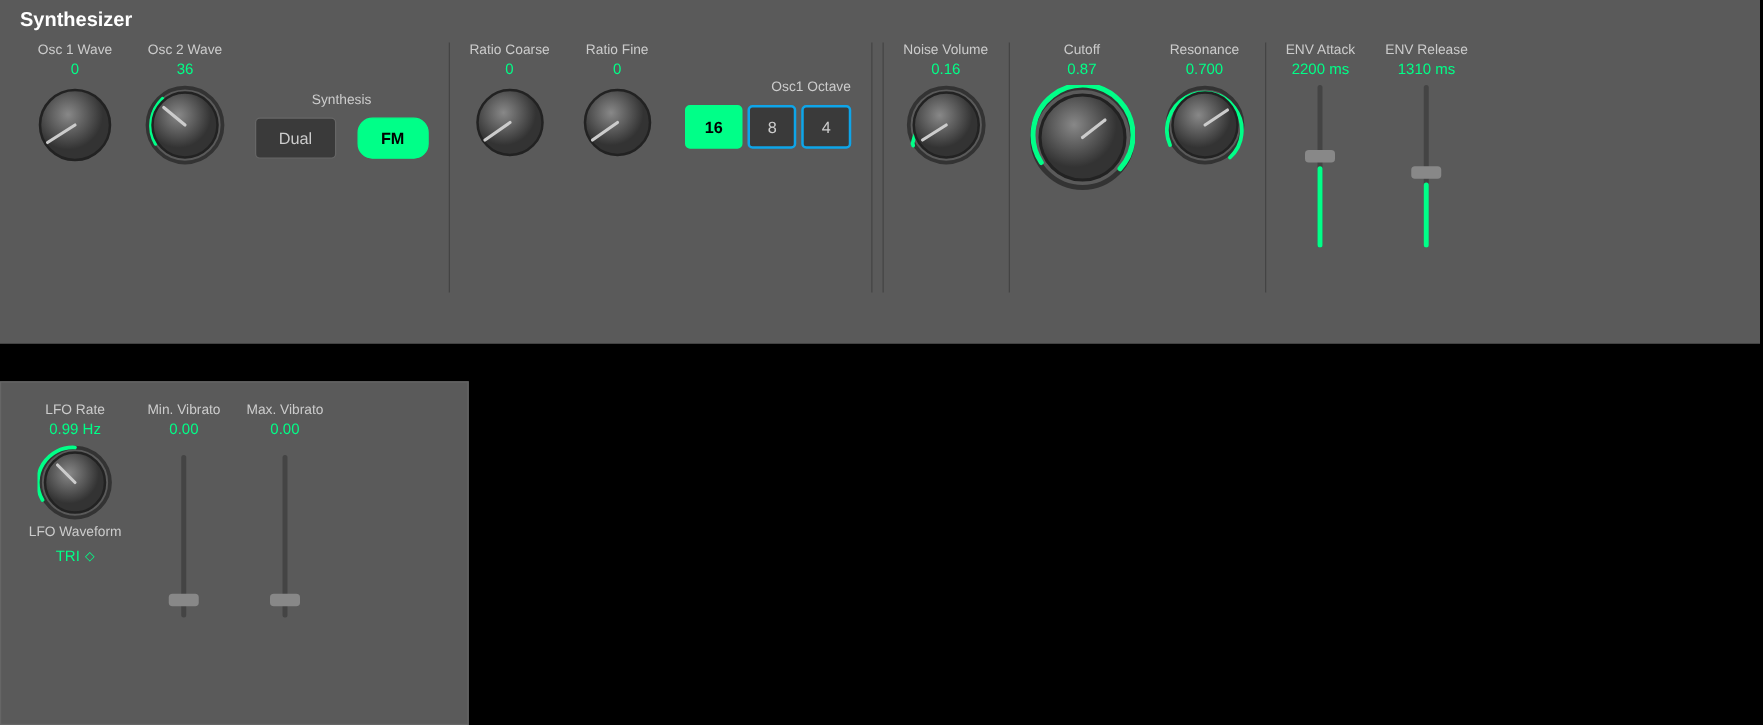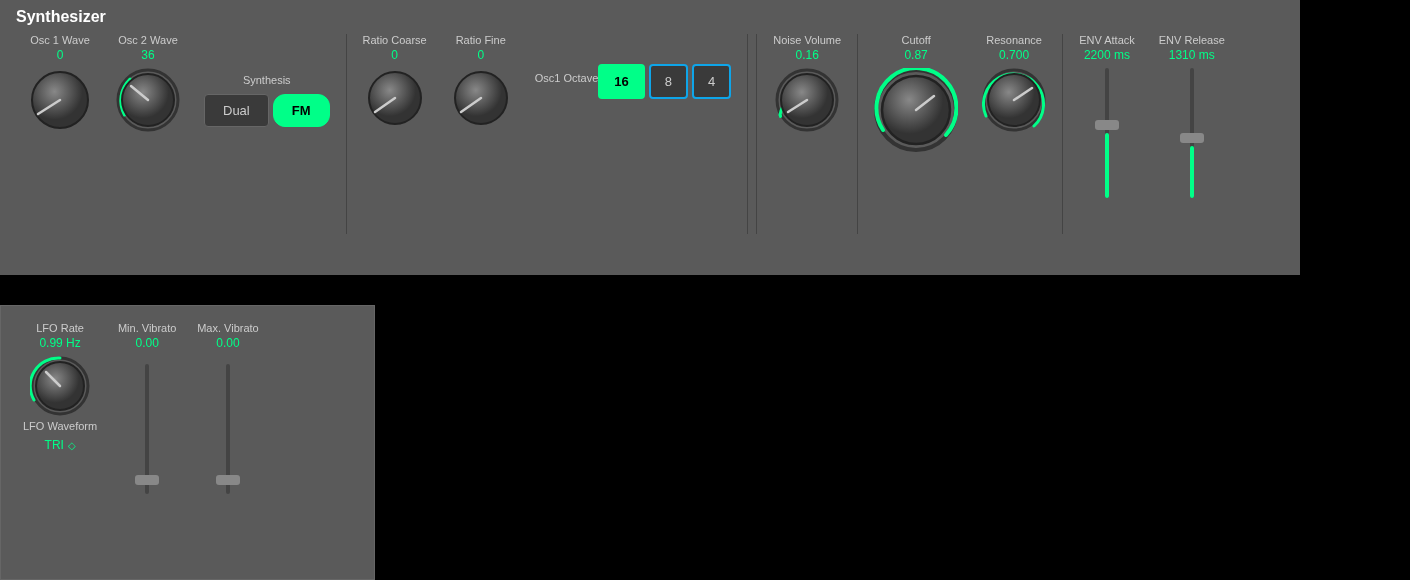--- a/index.html
+++ b/index.html
@@ -6,21 +6,21 @@
     body {
       background: #000;
       font-family: -apple-system, BlinkMacSystemFont, 'Helvetica Neue', Arial, sans-serif;
       width: 1410px;
       height: 580px;
       overflow: hidden;
     }
 
     .top-panel {
       background: #5a5a5a;
-      width: 1300px;
+      width: 1408px;
       height: 275px;
       position: relative;
       padding: 8px 16px;
     }
 
     .panel-title {
       color: #fff;
       font-size: 16px;
       font-weight: 600;
       margin-bottom: 8px;
@@ -78,21 +78,21 @@
     }
 
     .synthesis-label {
       color: #ccc;
       font-size: 11px;
       margin-bottom: 8px;
     }
 
     .btn-group {
       display: flex;
-      gap: 4px;
+      gap: 17px;
     }
 
     .synth-btn {
       padding: 8px 18px;
       border: 1px solid #666;
       border-radius: 4px;
       background: #3a3a3a;
       color: #ccc;
       font-size: 13px;
       cursor: pointer;
@@ -102,22 +102,22 @@
       background: #00ff88;
       color: #000;
       border-color: #00ff88;
       font-weight: 600;
       border-radius: 12px;
     }
 
     
     .octave-group {
       display: flex;
-      flex-direction: row;
-      align-items: center;
+      flex-direction: column;
+      align-items: flex-end;
       padding: 0 12px;
       min-width: 140px;
     }
 
     .octave-label {
       color: #ccc;
       font-size: 11px;
       margin-bottom: 8px;
     }
 

